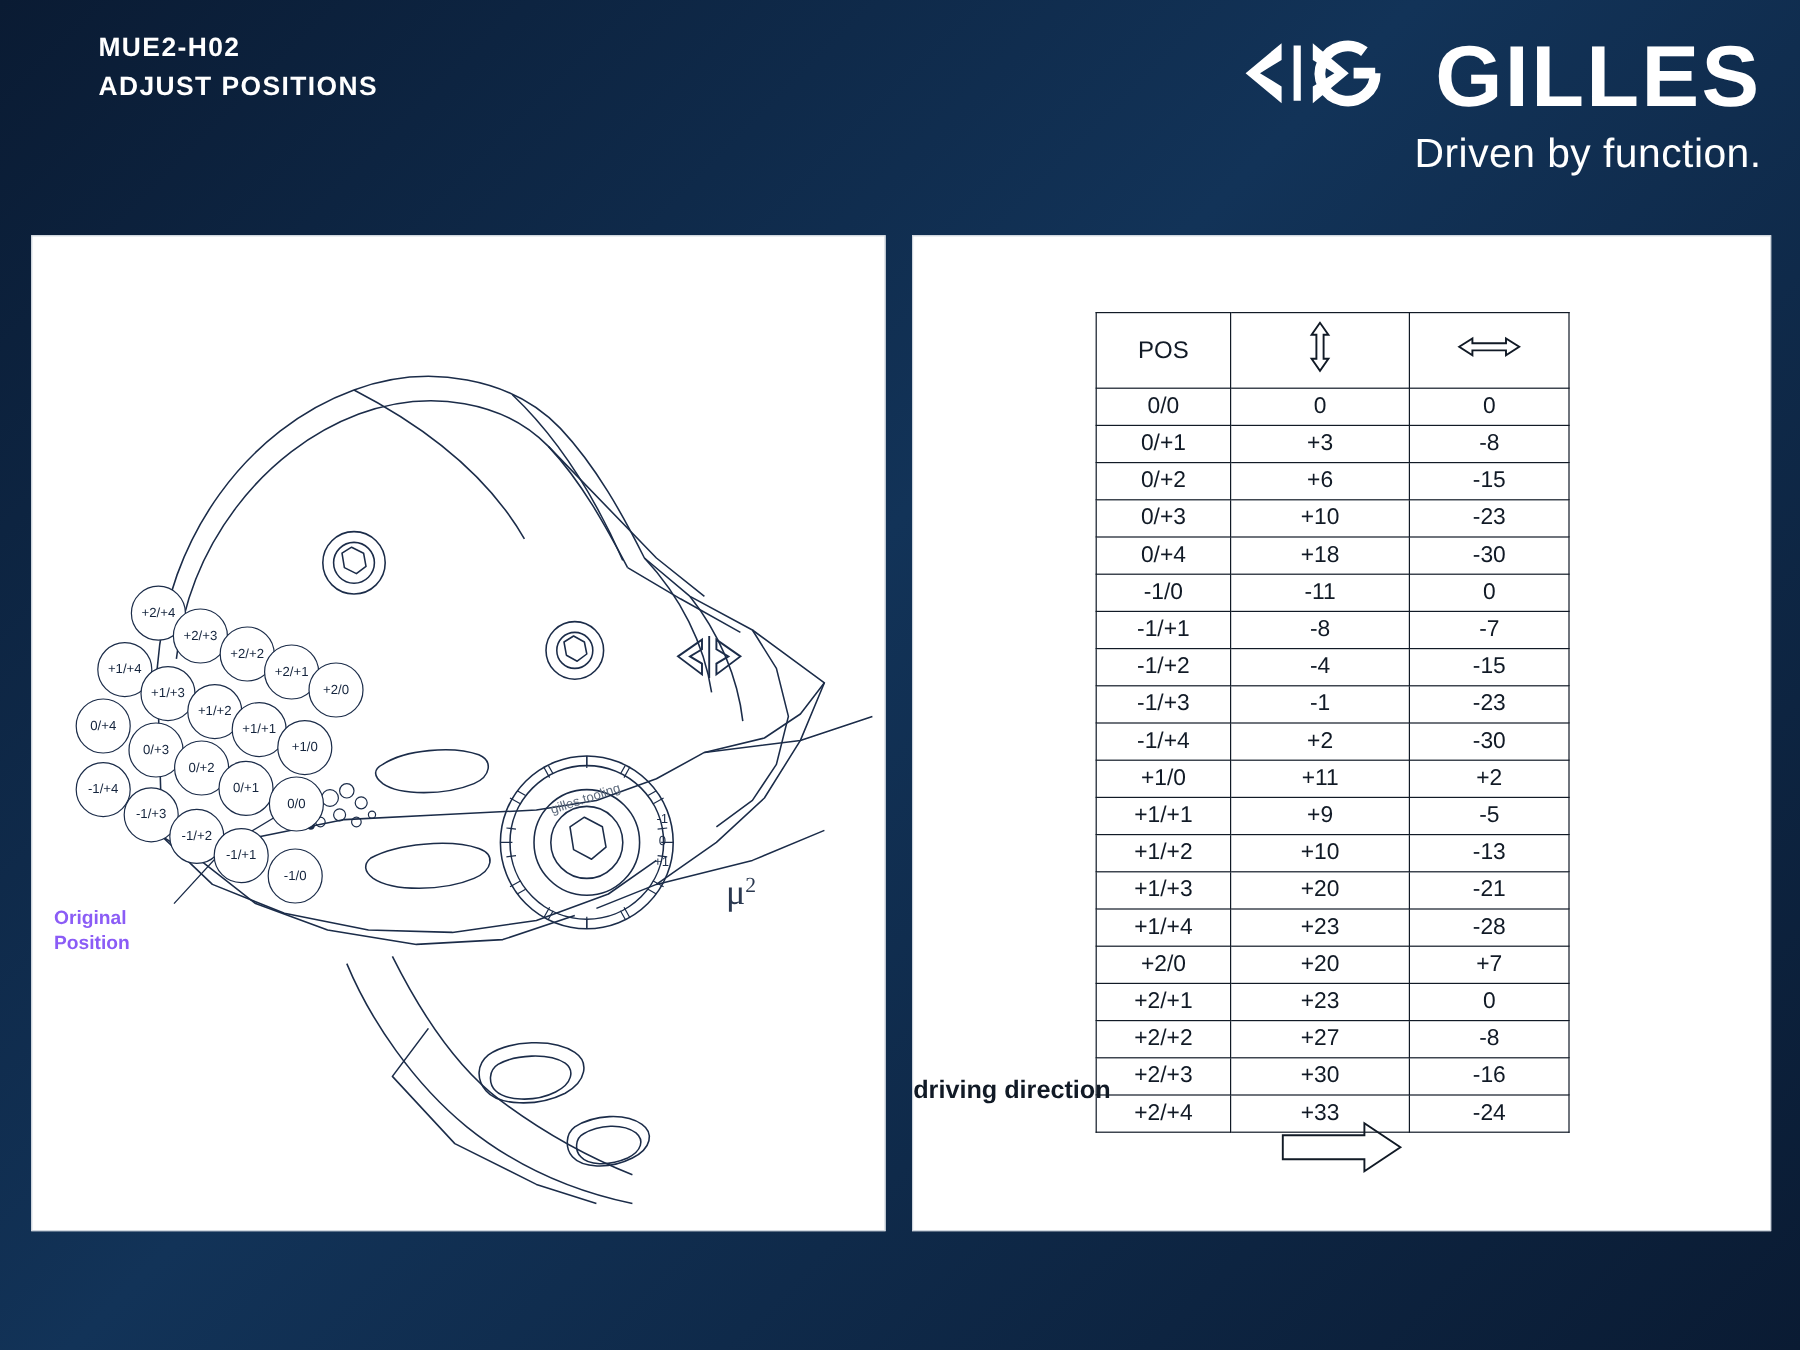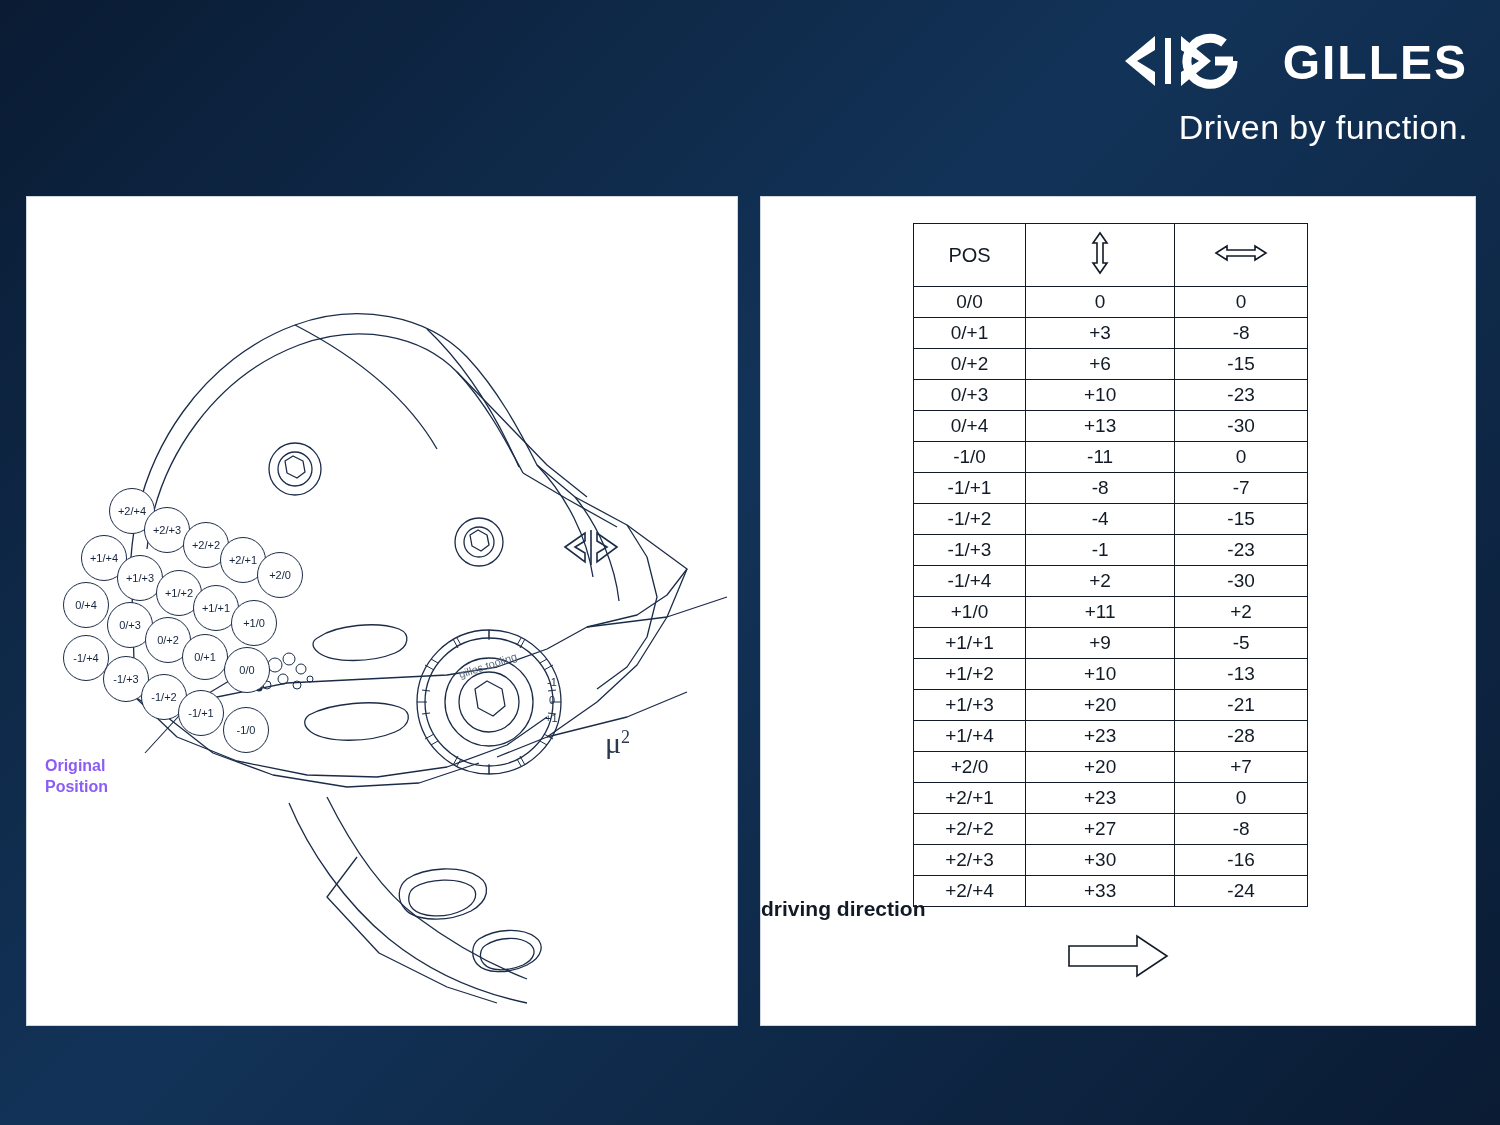--- a/index.html
+++ b/index.html
@@ -44,21 +44,21 @@
     text-align: right;
   }
   #brand-row {
     display: flex;
     align-items: center;
     justify-content: flex-end;
     gap: 18px;
   }
   #brand-name {
     color: #ffffff;
-    font-size: 48px;
+    font-size: 72px;
     font-weight: bold;
     letter-spacing: 2px;
     line-height: 58px;
   }
   #tagline {
     color: #ffffff;
     font-size: 34px;
     margin-top: 8px;
     letter-spacing: 0.4px;
   }
@@ -113,20 +113,21 @@
     position: absolute;
     left: 152px;
     top: 26px;
     width: 395px;
   }
   table.pos-table {
     border-collapse: collapse;
     width: 395px;
     font-size: 19px;
     color: #111a26;
+    margin-top: 37px;
   }
   table.pos-table td, table.pos-table th {
     border: 1.2px solid #111a26;
     text-align: center;
     height: 30px;
     font-weight: normal;
     padding: 0;
   }
   table.pos-table thead th {
     height: 62px;
@@ -152,20 +153,24 @@
     width: 714px;
     text-align: center;
   }
 </style>
 </head>
 <body>
 
 <div id="page">
 
   <div id="header">
+    <div id="title-block">
+      <div>MUE2-H02</div>
+      <div>ADJUST POSITIONS</div>
+    </div>
 
     <div id="brand-block">
       <div id="brand-row">
         <span>
           <svg width="150" height="70" viewBox="0 0 150 70">
             <g fill="none" stroke="#ffffff" stroke-width="5">
               <path d="M10 35 L40 10 L40 24 L22 35 L40 46 L40 60 Z" fill="#ffffff" stroke="none"></path>
               <path d="M96 35 L66 10 L66 24 L84 35 L66 46 L66 60 Z" fill="#ffffff" stroke="none"></path>
               <path d="M53 12 L53 58" stroke="#ffffff" stroke-width="6"></path>
               <path d="M118 35 a23 23 0 1 1 -9 -18" stroke="#ffffff" stroke-width="9" fill="none"></path>
@@ -350,21 +355,21 @@
               <td>+6</td>
               <td>-15</td>
             </tr>
             <tr>
               <td>0/+3</td>
               <td>+10</td>
               <td>-23</td>
             </tr>
             <tr>
               <td>0/+4</td>
-              <td>+13</td>
+              <td>+18</td>
               <td>-30</td>
             </tr>
             <tr>
               <td>-1/0</td>
               <td>-11</td>
               <td>0</td>
             </tr>
             <tr>
               <td>-1/+1</td>
               <td>-8</td>

